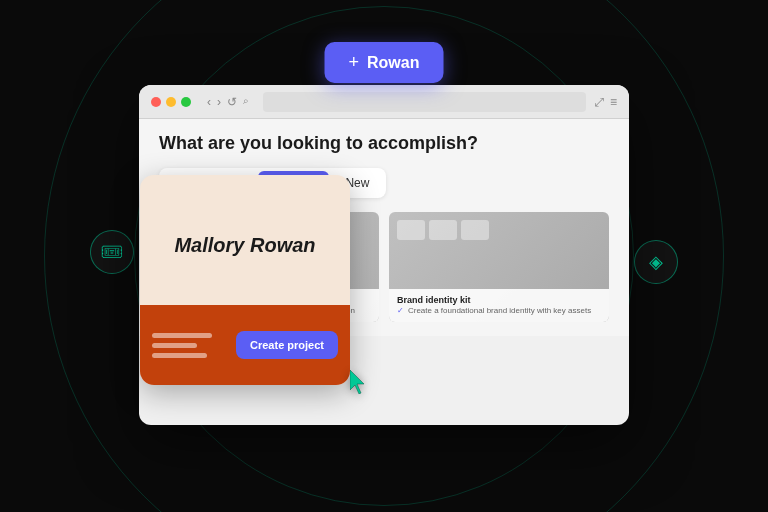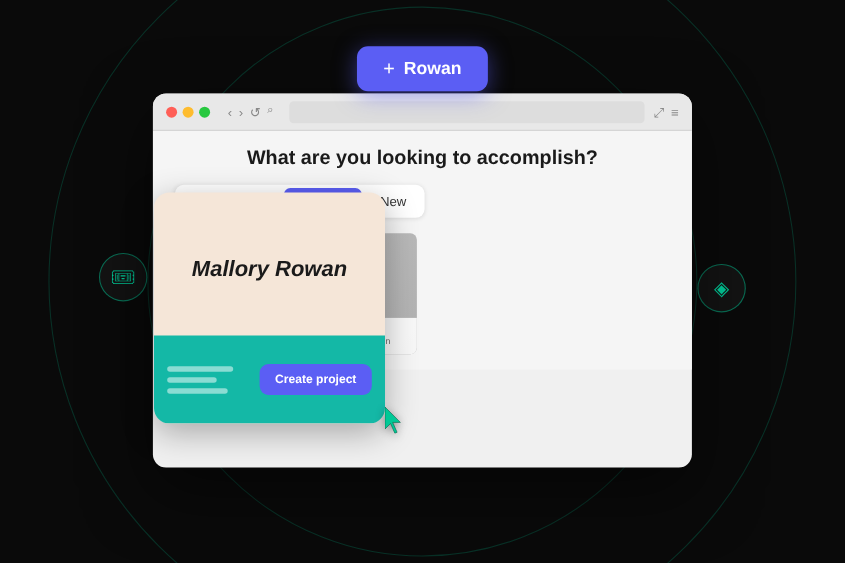--- a/index.html
+++ b/index.html
@@ -131,21 +131,20 @@
       font-size: 10px;
       color: #888;
       margin-bottom: 8px;
     }
 
     .page-title {
       font-size: 18px;
       font-weight: 700;
       color: #1a1a1a;
       margin-bottom: 14px;
-      text-align: center;
     }
 
     
     .tabs-row {
       display: flex;
       gap: 2px;
       background: white;
       border-radius: 8px;
       padding: 3px;
       width: fit-content;
@@ -238,21 +237,21 @@
     }
 
     .profile-name {
       font-size: 20px;
       font-weight: 800;
       color: #1a1a1a;
       font-style: italic;
     }
 
     .profile-card-bottom {
-      background: #14b8a6;
+      background: #c2410c;
       padding: 10px 12px;
       display: flex;
       align-items: center;
       justify-content: space-between;
       height: 80px;
     }
 
     .profile-lines {
       display: flex;
       flex-direction: column;
@@ -369,20 +368,34 @@
         </div>
         <div class="card-label">
           <div class="card-label-title">Basic presentation pack</div>
           <div class="card-label-desc">
             <span class="card-icon">✓</span>
             <span>Core visuals for a polished, impactful presentation</span>
           </div>
         </div>
       </div>
 
+      <div class="card card-bg-2">
+        <div class="card-placeholder-items">
+          <div class="cp-item"></div>
+          <div class="cp-item"></div>
+          <div class="cp-item"></div>
+        </div>
+        <div class="card-label">
+          <div class="card-label-title">Brand identity kit</div>
+          <div class="card-label-desc">
+            <span class="card-icon">✓</span>
+            <span>Create a foundational brand identity with key assets</span>
+          </div>
+        </div>
+      </div>
     </div>
   </div>
 </div>
 
 <div class="profile-card">
   <div class="profile-card-top">
     <div class="profile-name">Mallory Rowan</div>
   </div>
   <div class="profile-card-bottom">
     <div class="profile-lines">

